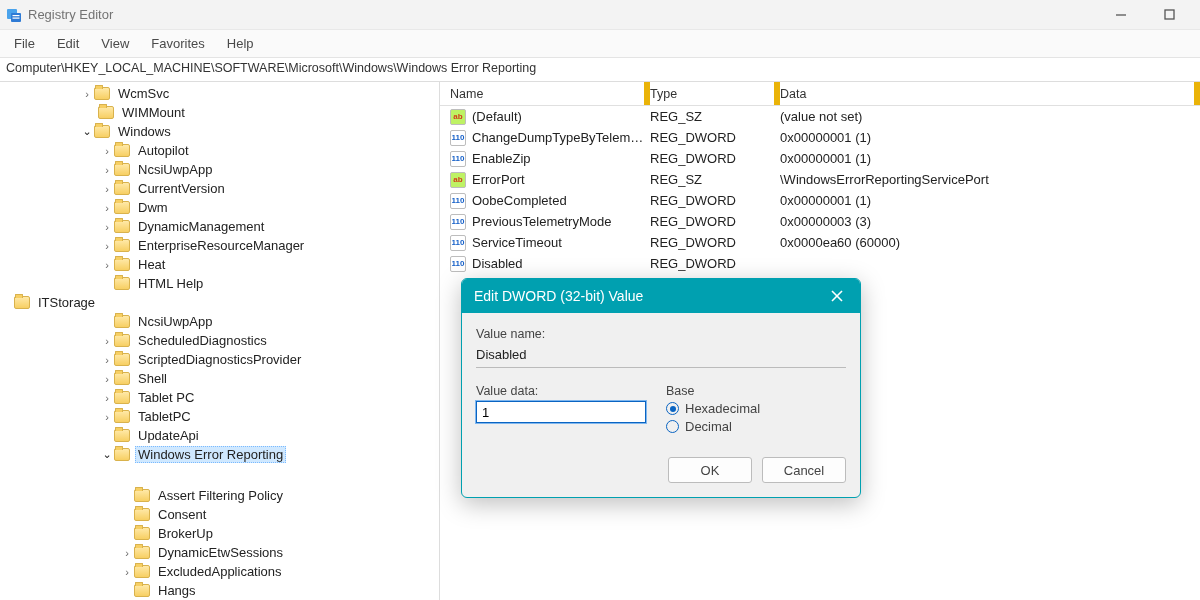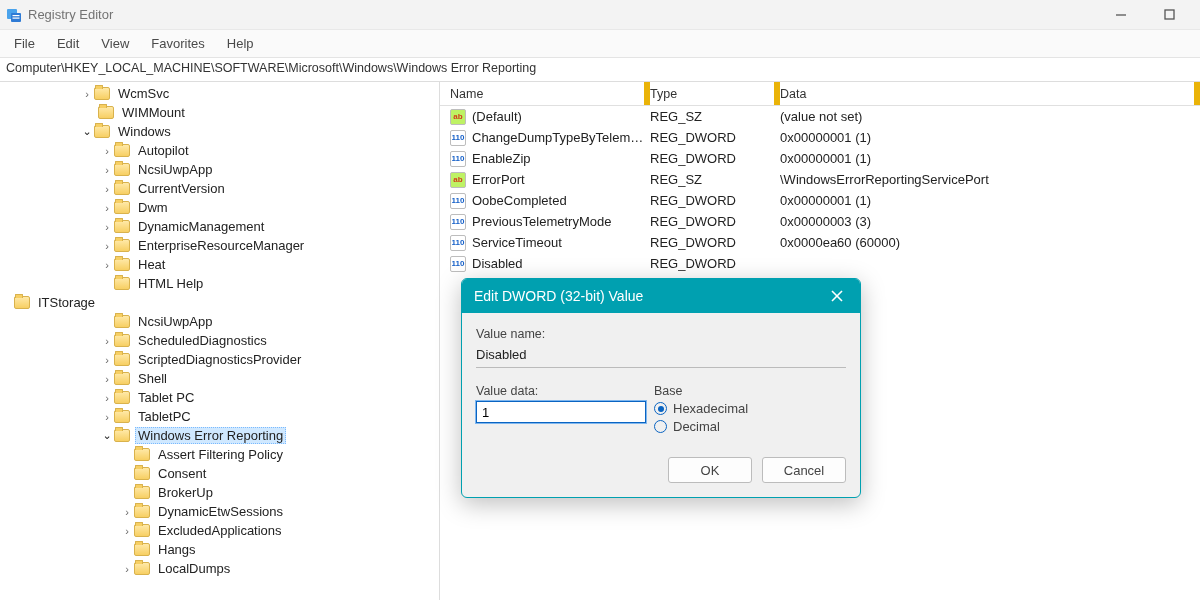--- a/index.html
+++ b/index.html
@@ -151,21 +151,21 @@
   .dlg-label { margin: 4px 0 3px; }
   .ro-field {
     border: none;
     border-bottom: 1px solid #bbb;
     background: transparent;
     width: 100%;
     padding: 3px 0 5px;
     font-size: 13px;
     color: #222;
   }
-  .dlg-cols { display: flex; gap: 8px; margin-top: 12px; }
+  .dlg-cols { display: flex; gap: 20px; margin-top: 12px; }
   .vdata-input {
     width: 170px;
     height: 22px;
     border: 1px solid #0a64c2;
     outline: 1px solid #7fb7ef;
     padding: 2px 5px;
     font-size: 13px;
   }
   .base-group { flex: 1; }
   .radio-row { display: flex; align-items: center; gap: 6px; margin: 3px 0; font-size: 13px; }
@@ -307,26 +307,31 @@
       <div class="tree-row" style="padding-left: 100px;">
         <span class="chev">›</span>
         <span class="folder-icon"></span>
         <span class="tree-label">Tablet PC</span>
       </div>
       <div class="tree-row" style="padding-left: 100px;">
         <span class="chev">›</span>
         <span class="folder-icon"></span>
         <span class="tree-label">TabletPC</span>
       </div>
+      <div class="tree-row" style="padding-left: 100px;">
+        <span class="chev"></span>
+        <span class="folder-icon"></span>
+        <span class="tree-label">UpdateApi</span>
+      </div>
       <div class="tree-row selected" style="padding-left: 100px;">
         <span class="chev open">⌄</span>
         <span class="folder-icon open"></span>
         <span class="tree-label">Windows Error Reporting</span>
       </div>
-      <div class="tree-row" style="padding-left: 120px;">
+      <div class="tree-row" style="padding-left: 120px; margin-top: 22px;">
         <span class="chev"></span>
         <span class="folder-icon"></span>
         <span class="tree-label">Assert Filtering Policy</span>
       </div>
       <div class="tree-row" style="padding-left: 120px;">
         <span class="chev"></span>
         <span class="folder-icon"></span>
         <span class="tree-label">Consent</span>
       </div>
       <div class="tree-row" style="padding-left: 120px;">

